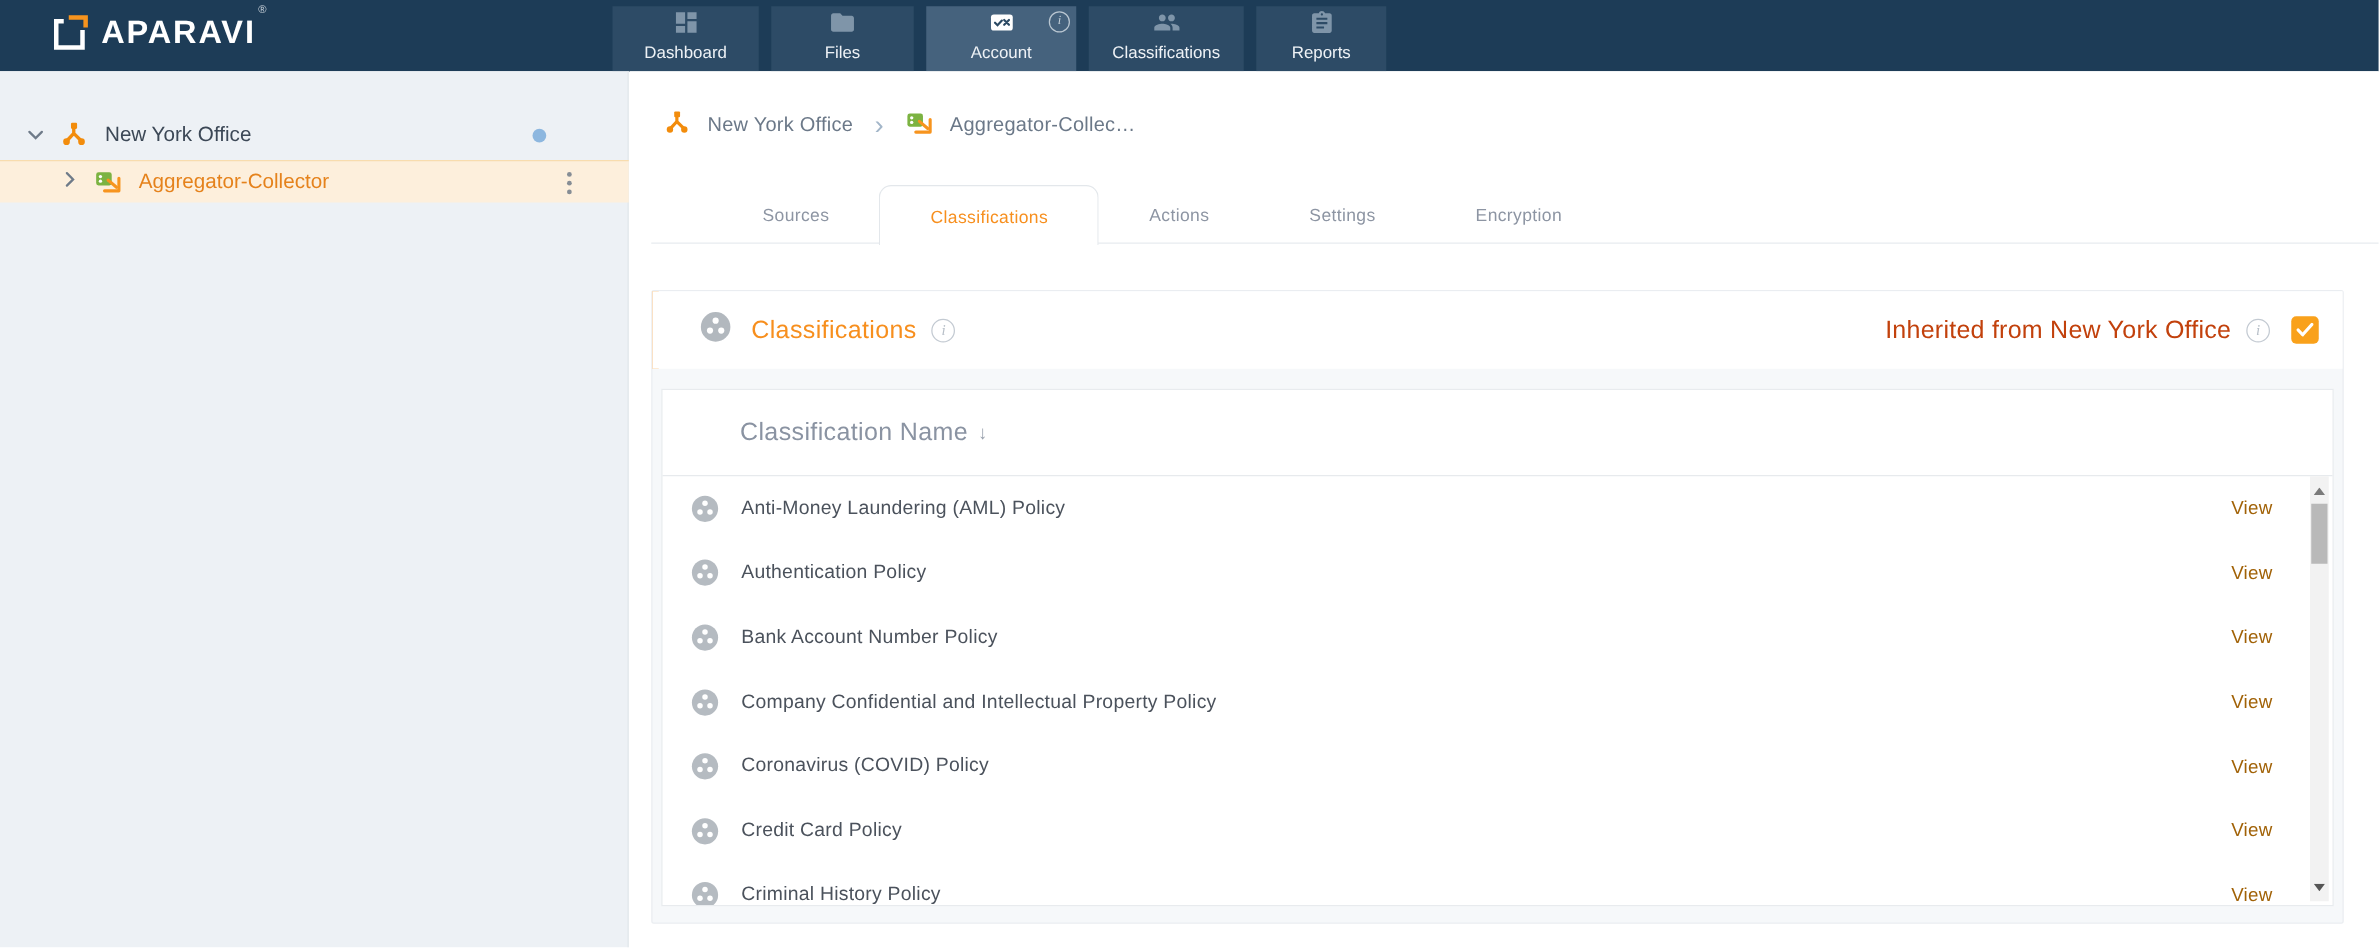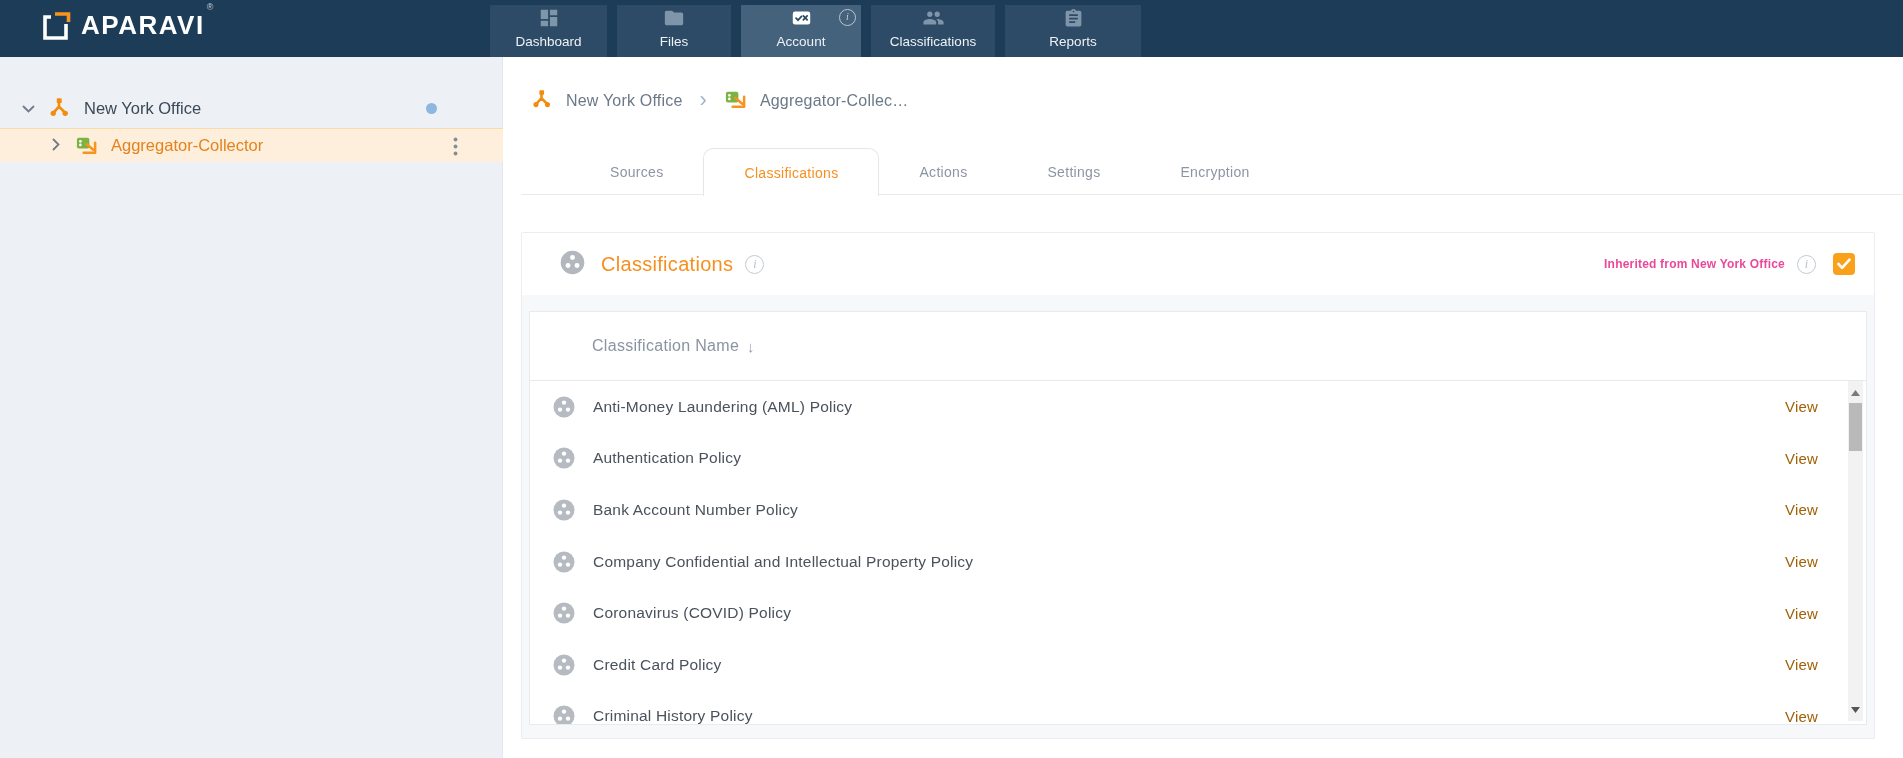--- a/index.html
+++ b/index.html
@@ -60,29 +60,29 @@
   .panel { position:absolute; left:17px; top:175px; width:1354px; height:507px; background:#f6f8fa;
            border:1px solid #eaedf1; border-radius:2px; }
   .panel-header { position:absolute; left:0; top:0; right:0; height:62px; background:#fff;
                   display:flex; align-items:center; padding:0 19px 0 23px; }
   .panel-accent { position:absolute; left:0; top:0; width:5px; height:62px; background:#f7941e; }
   .panel-title { color:#f78f1e; font-size:20px; letter-spacing:0.3px; margin-left:15px; }
   .info-icon { width:19px; height:19px; border:1.5px solid #c3cad2; border-radius:50%; color:#b7bfc8;
                font-size:12px; line-height:16px; text-align:center; font-family:"Liberation Serif", serif;
                font-style:italic; margin-left:12px; cursor:pointer; flex:0 0 auto; }
   .panel-spacer { flex:1; }
-  .inherited-label { color:#ec4899; font-size:12px; letter-spacing:0.2px;font-weight:bold; }
+  .inherited-label { color:#c2410c; font-size:20px; letter-spacing:0.2px; }
   .checkbox { width:22px; height:22px; border-radius:4px; background:#f9a11b; margin-left:17px;
               display:flex; align-items:center; justify-content:center; cursor:pointer; }
 
   .table { position:absolute; left:7px; top:78px; width:1338px; height:414px; background:#fff;
            border:1px solid #e8ebee; }
   .table-header { height:69px; display:flex; align-items:center; padding-left:62px;
                   border-bottom:1px solid #e7eaed; cursor:pointer; }
-  .th-label { color:#8a93a2; font-size:16px; letter-spacing:0.3px; }
+  .th-label { color:#8a93a2; font-size:20px; letter-spacing:0.3px; }
   .th-sort { color:#9aa2ae; font-size:15px; margin-left:8px; }
   .rows { position:absolute; left:0; top:69px; right:0; bottom:0; overflow:hidden; }
   .row { height:51.6px; display:flex; align-items:center; padding:0 48px 0 22px; }
   .row-icon { flex:0 0 auto; display:flex; }
   .row-name { color:#4b525c; font-size:15.5px; margin-left:17px; letter-spacing:0.2px; }
   .row-view { margin-left:auto; color:#a16207; font-size:15px; cursor:pointer; letter-spacing:0.2px; }
 
   .vscroll { position:absolute; right:3px; top:69px; bottom:3px; width:15px; background:#f2f2f2; }
   .vscroll-up, .vscroll-down { position:absolute; left:0; width:15px; height:15px; display:flex;
                                align-items:center; justify-content:center; cursor:pointer; }
@@ -135,21 +135,21 @@
         <span class="nav-label">Account</span>
       </div>
       <div class="nav-btn" style="width:124px">
         <span>
           <svg width="23" height="22" viewBox="0 0 24 24" fill="#7f95a9">
             <path d="M16 11c1.66 0 2.99-1.34 2.99-3S17.66 5 16 5c-1.66 0-3 1.34-3 3s1.34 3 3 3zm-8 0c1.66 0 2.99-1.34 2.99-3S9.66 5 8 5C6.34 5 5 6.34 5 8s1.34 3 3 3zm0 2c-2.33 0-7 1.17-7 3.5V19h14v-2.5c0-2.33-4.67-3.5-7-3.5zm8 0c-.29 0-.62.02-.97.05 1.16.84 1.97 1.97 1.97 3.45V19h6v-2.5c0-2.33-4.67-3.5-7-3.5z"></path>
           </svg>
           </span>
         <span class="nav-label">Classifications</span>
       </div>
-      <div class="nav-btn" style="width:136px">
+      <div class="nav-btn" style="width:104px">
         <span>
           <svg width="21" height="21" viewBox="0 0 24 24" fill="#7f95a9">
             <path d="M19 3h-4.18C14.4 1.84 13.3 1 12 1c-1.3 0-2.4.84-2.82 2H5c-1.1 0-2 .9-2 2v14c0 1.1.9 2 2 2h14c1.1 0 2-.9 2-2V5c0-1.1-.9-2-2-2zm-7 0c.55 0 1 .45 1 1s-.45 1-1 1-1-.45-1-1 .45-1 1-1zm2 14H7v-2h7v2zm3-4H7v-2h10v2zm0-4H7V7h10v2z"></path>
           </svg>
           </span>
         <span class="nav-label">Reports</span>
       </div>
     </nav>
 
   </header>

